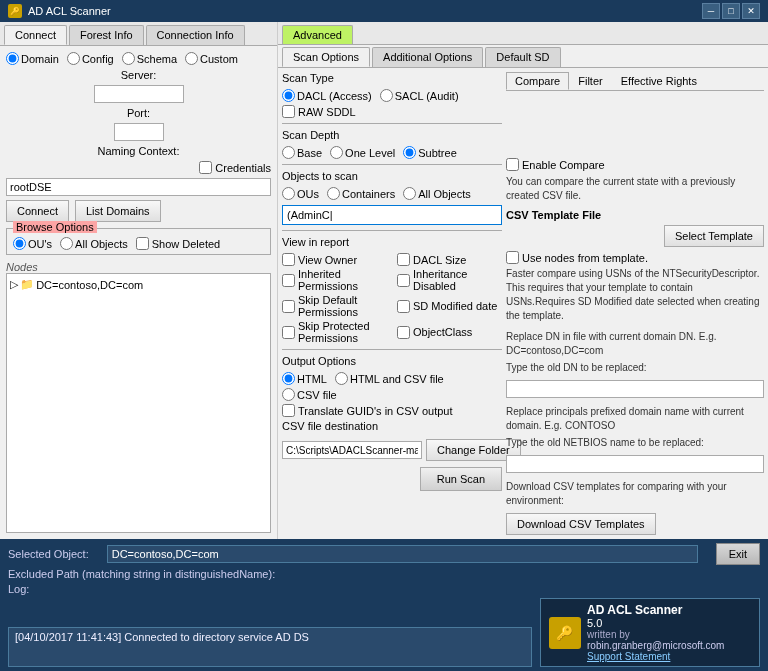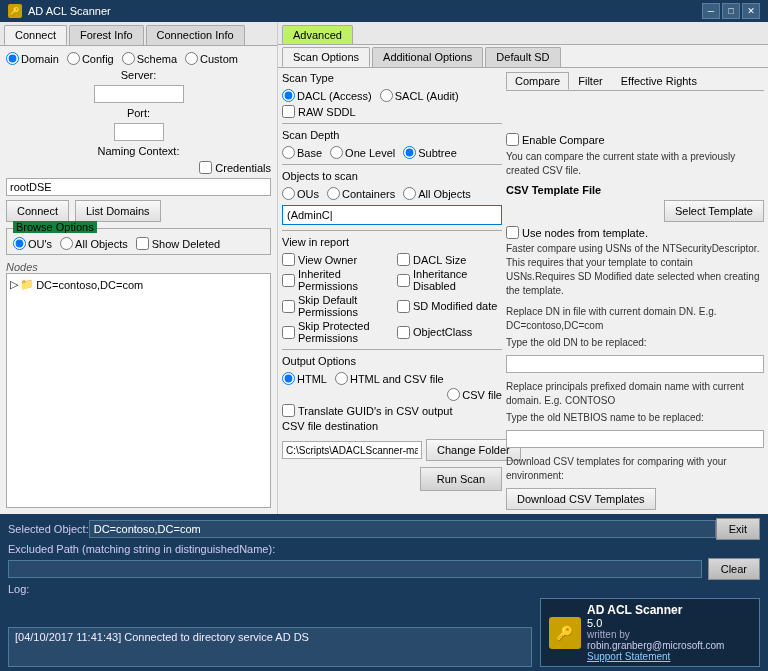--- a/index.html
+++ b/index.html
@@ -117,21 +117,20 @@
     .radio-row {
       display: flex;
       align-items: center;
       gap: 8px;
       flex-wrap: wrap;
     }
     .radio-item {
       display: flex;
       align-items: center;
       gap: 2px;
-      justify-content: flex-end;
     }
     .radio-item input[type=radio] { margin: 0; }
     .radio-item label { font-size: 11px; }
     .checkbox-item {
       display: flex;
       align-items: center;
       gap: 3px;
     }
     .checkbox-item input[type=checkbox] { margin: 0; }
 
@@ -176,21 +175,21 @@
     .group-box {
       border: 1px solid #aaa;
       padding: 4px 6px;
       margin-top: 2px;
       position: relative;
     }
     .group-box-title {
       position: absolute;
       top: -8px;
       left: 6px;
-      background: #15803d;
+      background: #fca5a5;
       padding: 0 3px;
       font-size: 11px;
     }
     .nodes-tree {
       background: white;
       border: 1px solid #aaa;
       height: 100%;
       padding: 3px;
       font-size: 11px;
     }
@@ -430,21 +429,21 @@
       cursor: pointer;
     }
     .divider-h {
       height: 1px;
       background: #aaa;
       margin: 2px 0;
     }
     .selected-obj-row {
       display: flex;
       align-items: center;
-      gap: 0;
+      gap: 18px;
     }
   </style>
 </head>
 <body>
 
 <div class="window">
 
   <div class="title-bar">
     <div class="title-bar-left">
       <div class="title-bar-icon">🔑</div>
@@ -720,24 +719,20 @@
   </div>
 
   <div class="bottom-bar">
     <div class="bottom-row selected-obj-row">
       <span class="bottom-label">Selected Object:</span>
       <input type="text" class="bottom-input" style="flex: 1 1 0%;" value="DC=contoso,DC=com">
       <button class="bottom-btn">Exit</button>
     </div>
     <div class="bottom-row">
       <span class="bottom-label">Excluded Path (matching string in distinguishedName):</span>
-    </div>
-    <div class="bottom-row">
-      <input type="text" class="bottom-input" style="flex: 1 1 0%;" value="">
-      <button class="bottom-btn">Clear</button>
     </div>
     <div class="bottom-row">
       <span class="bottom-label">Log:</span>
     </div>
     <div class="bottom-row" style="align-items:flex-end;gap:8px;">
       <div class="log-area" style="flex:1;">
         <span>[04/10/2017 11:41:43] Connected to directory service  AD DS</span>
       </div>
       <div class="brand-box">
         <div class="brand-icon">🔑</div>

